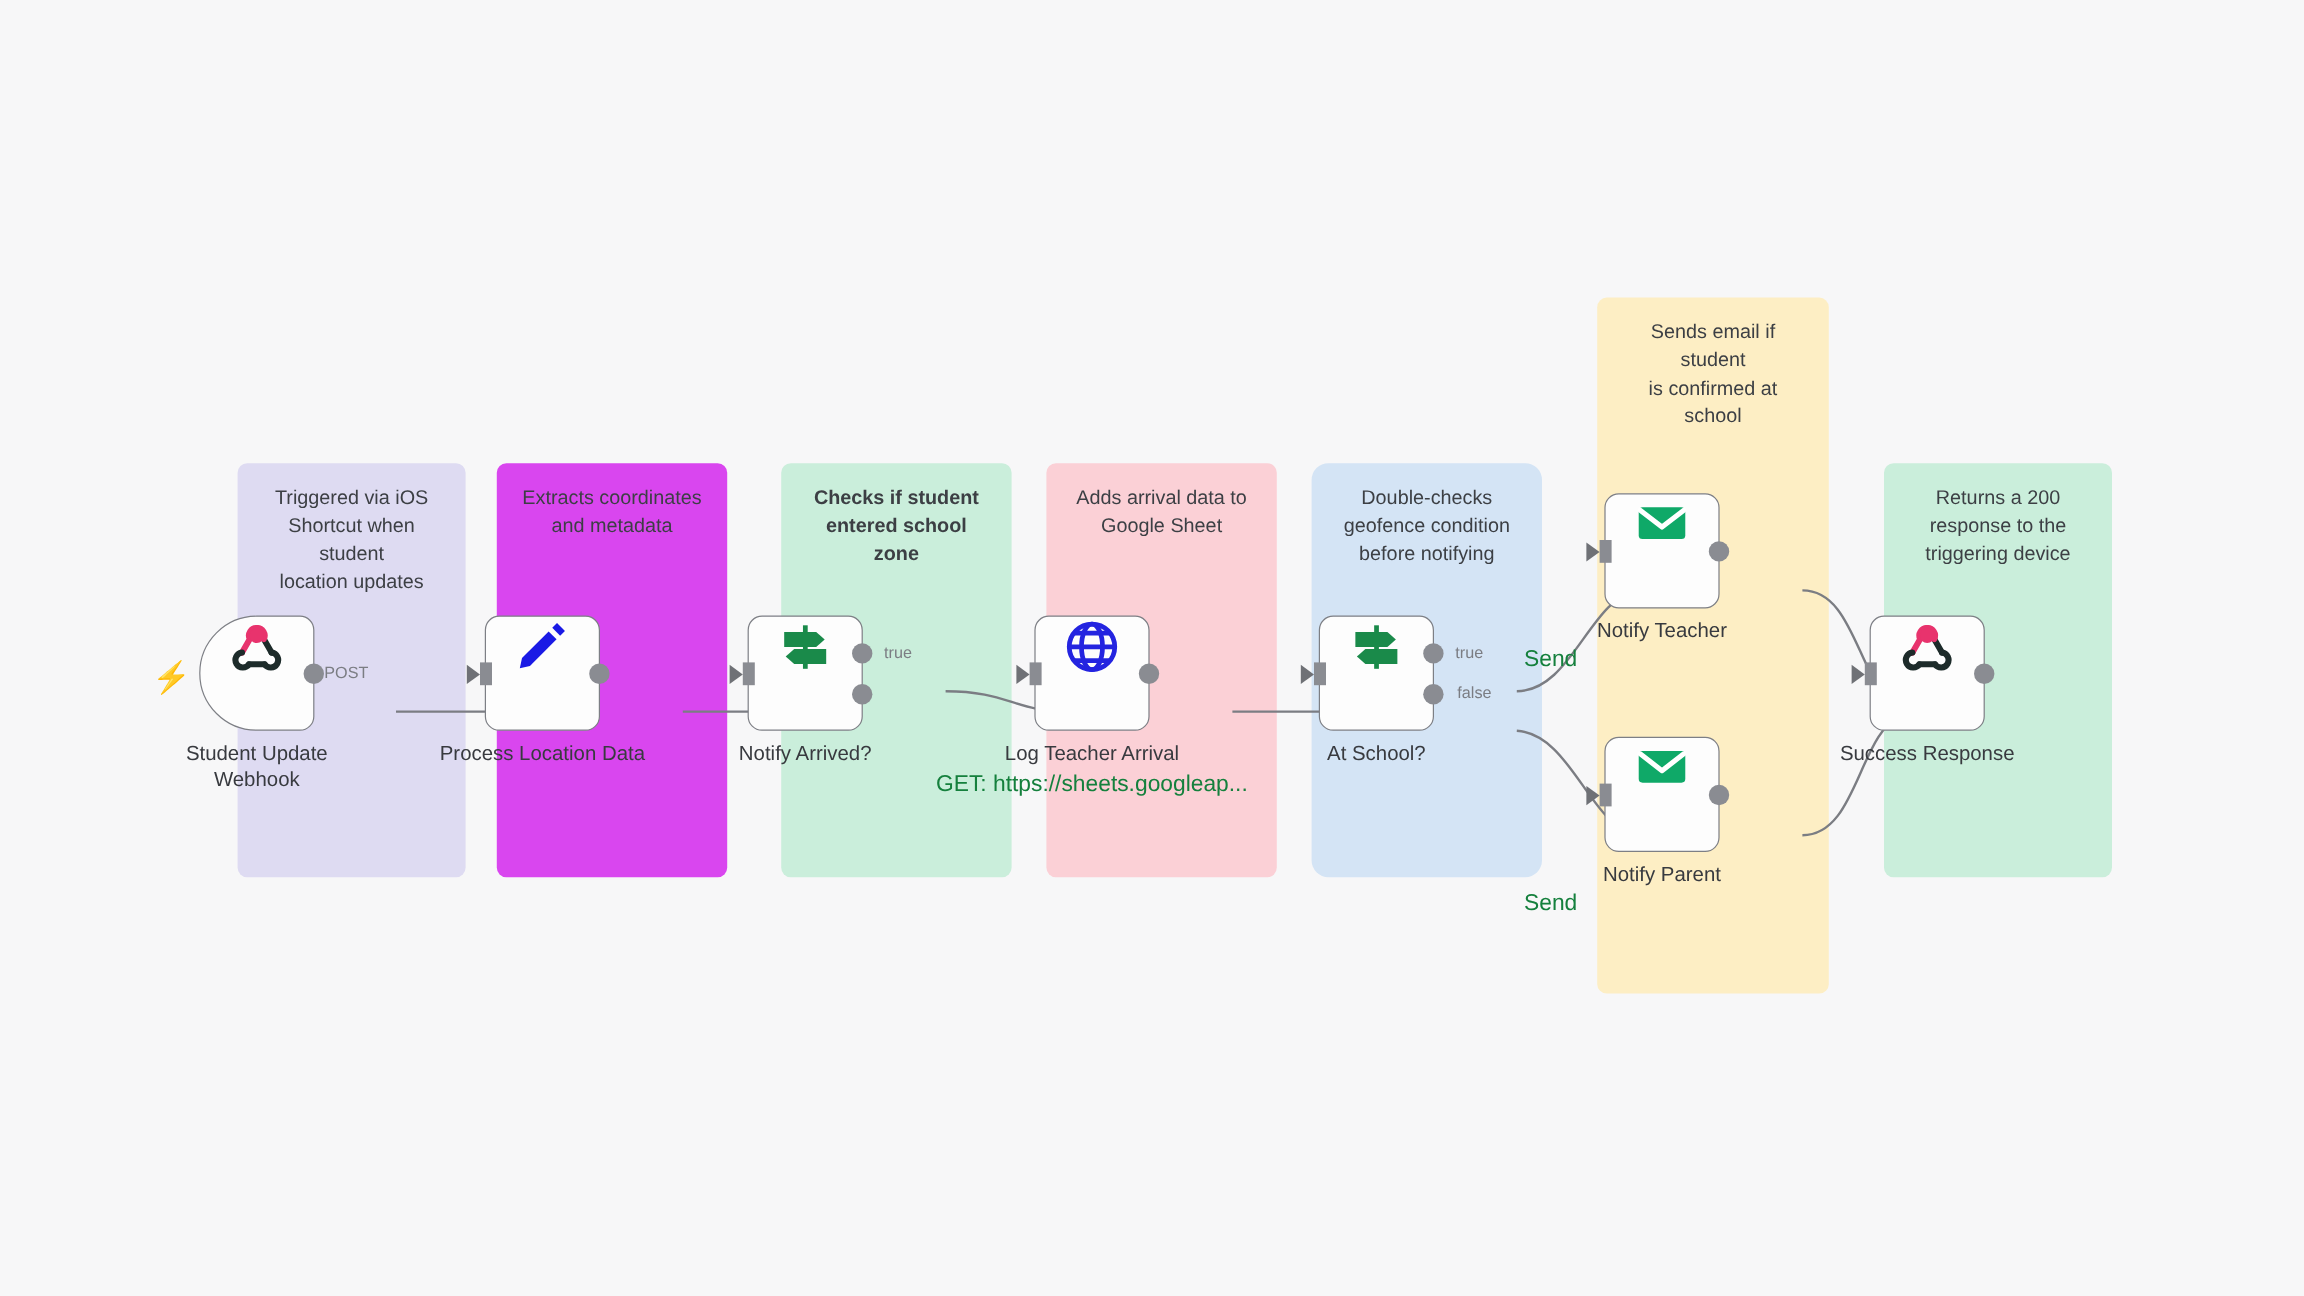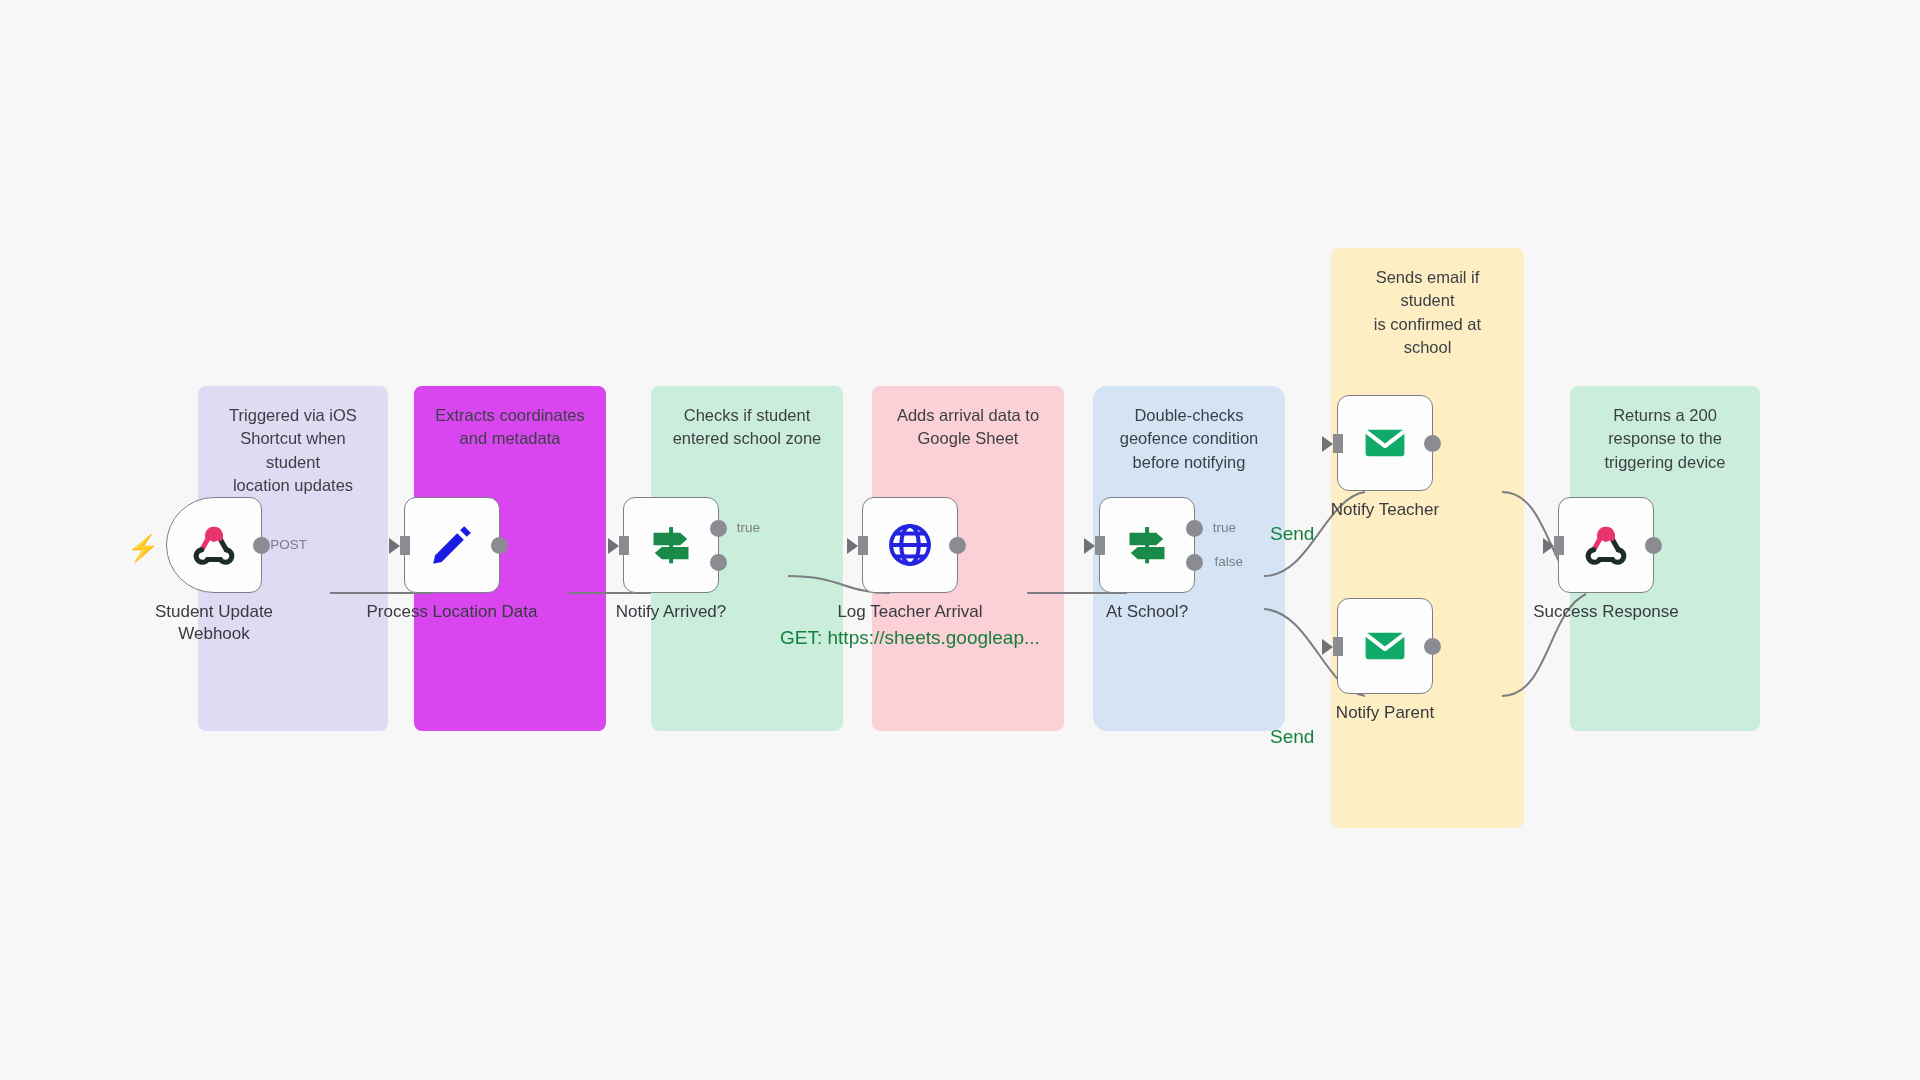--- a/index.html
+++ b/index.html
@@ -19,27 +19,27 @@
   }
   .sticky-text {
     font-size: 16.5px;
     line-height: 1.42;
     color: #3c3f44;
     white-space: pre-line;
     text-align: center;
   }
 
   
-  .node { position: absolute; }
+  .node { position: absolute; margin-top: 16px; }
   .node-box {
     width: 96px; height: 96px;
     background: #fdfdfd;
     border: 1.6px solid #7d7f85;
     border-radius: 12px;
-    display: flex; align-items: center; justify-content: center;
+    display: flex; justify-content: center;
     position: relative;
   }
   .node-box.trigger {
     border-top-left-radius: 48px;
     border-bottom-left-radius: 48px;
   }
   .node-label {
     position: absolute;
     left: 50%; transform: translateX(-50%);
     top: 104px;
@@ -100,21 +100,21 @@
 
   <div class="sticky" id="sn0" style="left: 160px; top: 386px; width: 190px; height: 345px; background: rgb(222, 219, 242); margin-left: 38px;">
     <div class="sticky-text">Triggered via iOS
 Shortcut when student
 location updates</div>
   </div>
   <div class="sticky" id="sn1" style="left: 414px; top: 386px; width: 192px; height: 345px; background: #d946ef;">
     <div class="sticky-text">Extracts coordinates
 and metadata</div>
   </div>
-  <div class="sticky" id="sn2" style="left: 651px; top: 386px; width: 192px; height: 345px; background: rgb(202, 238, 219);">
+  <div class="sticky" id="sn2" style="left: 651px; top: 386px; width: 192px; height: 345px; background: rgb(202, 238, 219); font-weight: bold;">
     <div class="sticky-text">Checks if student
 entered school zone</div>
   </div>
   <div class="sticky" id="sn3" style="left: 872px; top: 386px; width: 192px; height: 345px; background: rgb(251, 208, 214);">
     <div class="sticky-text">Adds arrival data to
 Google Sheet</div>
   </div>
   <div class="sticky" id="sn4" style="left: 1093px; top: 386px; width: 192px; height: 345px; background: rgb(212, 228, 245); border-radius: 14px;">
     <div class="sticky-text">Double-checks
 geofence condition

